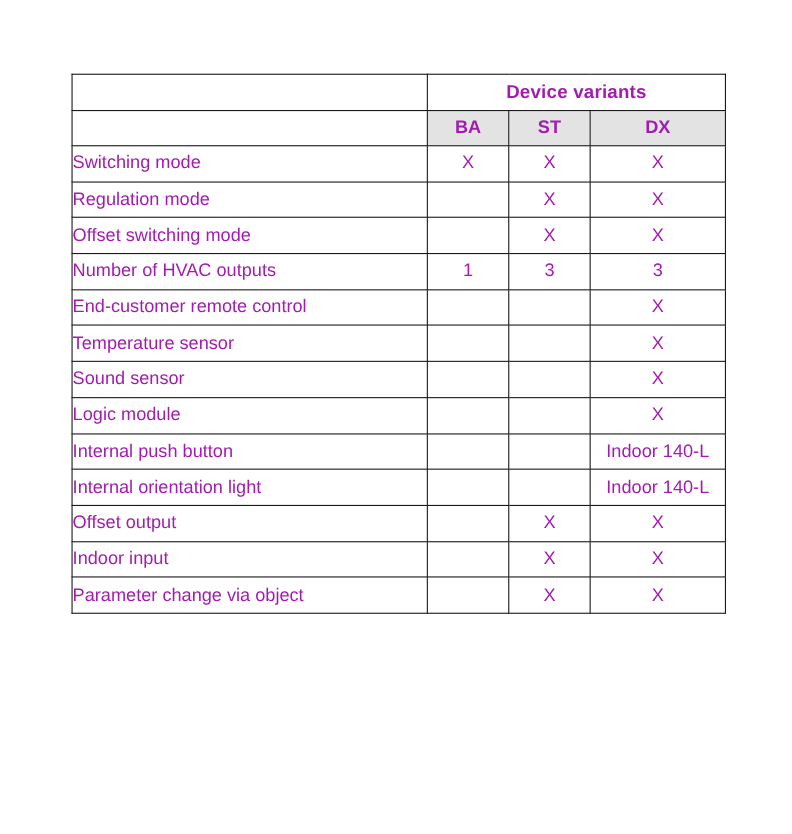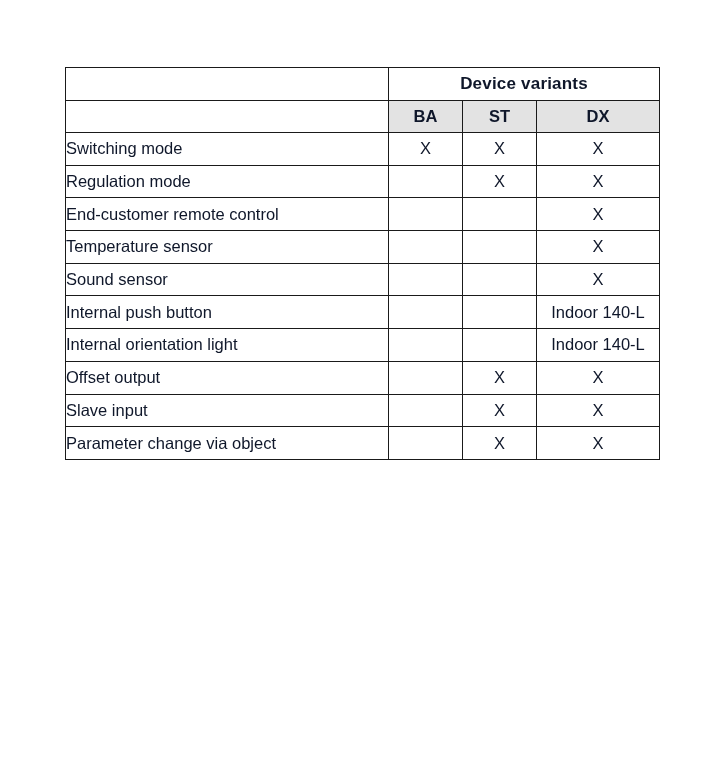--- a/index.html
+++ b/index.html
@@ -16,21 +16,21 @@
   }
   .table-wrap {
     position: absolute;
     left: 65px;
     top: 67px;
   }
   table.variants {
     border-collapse: collapse;
     table-layout: fixed;
     font-size: 16.5px;
-    color: #0f172a;
+    color: #a21caf;
   }
   table.variants td, table.variants th {
     border: 1.5px solid #1a1a1a;
     padding: 0;
     overflow: hidden;
     white-space: nowrap;
   }
   
   td.spacer {
     border: 0 none;
@@ -94,33 +94,51 @@
         <td class="value-cell">X</td>
         <td class="value-cell">X</td>
       </tr>
       <tr class="data-row">
         <th class="label-cell">Regulation mode</th>
         <td class="value-cell"></td>
         <td class="value-cell">X</td>
         <td class="value-cell">X</td>
       </tr>
       <tr class="data-row">
+        <th class="label-cell">Offset switching mode</th>
+        <td class="value-cell"></td>
+        <td class="value-cell">X</td>
+        <td class="value-cell">X</td>
+      </tr>
+      <tr class="data-row">
+        <th class="label-cell">Number of HVAC outputs</th>
+        <td class="value-cell">1</td>
+        <td class="value-cell">3</td>
+        <td class="value-cell">3</td>
+      </tr>
+      <tr class="data-row">
         <th class="label-cell">End-customer remote control</th>
         <td class="value-cell"></td>
         <td class="value-cell"></td>
         <td class="value-cell">X</td>
       </tr>
       <tr class="data-row">
         <th class="label-cell">Temperature sensor</th>
         <td class="value-cell"></td>
         <td class="value-cell"></td>
         <td class="value-cell">X</td>
       </tr>
       <tr class="data-row">
         <th class="label-cell">Sound sensor</th>
+        <td class="value-cell"></td>
+        <td class="value-cell"></td>
+        <td class="value-cell">X</td>
+      </tr>
+      <tr class="data-row">
+        <th class="label-cell">Logic module</th>
         <td class="value-cell"></td>
         <td class="value-cell"></td>
         <td class="value-cell">X</td>
       </tr>
       <tr class="data-row">
         <th class="label-cell">Internal push button</th>
         <td class="value-cell"></td>
         <td class="value-cell"></td>
         <td class="value-cell">Indoor 140-L</td>
       </tr>
@@ -130,21 +148,21 @@
         <td class="value-cell"></td>
         <td class="value-cell">Indoor 140-L</td>
       </tr>
       <tr class="data-row">
         <th class="label-cell">Offset output</th>
         <td class="value-cell"></td>
         <td class="value-cell">X</td>
         <td class="value-cell">X</td>
       </tr>
       <tr class="data-row">
-        <th class="label-cell">Slave input</th>
+        <th class="label-cell">Indoor input</th>
         <td class="value-cell"></td>
         <td class="value-cell">X</td>
         <td class="value-cell">X</td>
       </tr>
       <tr class="data-row">
         <th class="label-cell">Parameter change via object</th>
         <td class="value-cell"></td>
         <td class="value-cell">X</td>
         <td class="value-cell">X</td>
       </tr>

